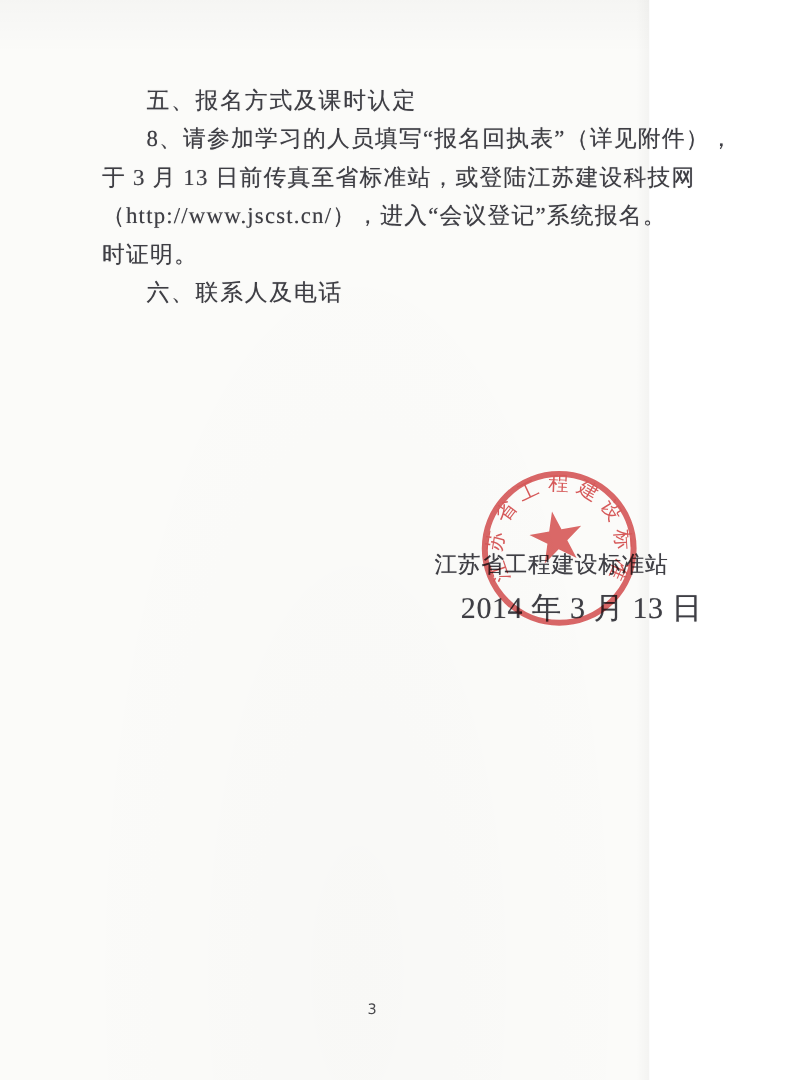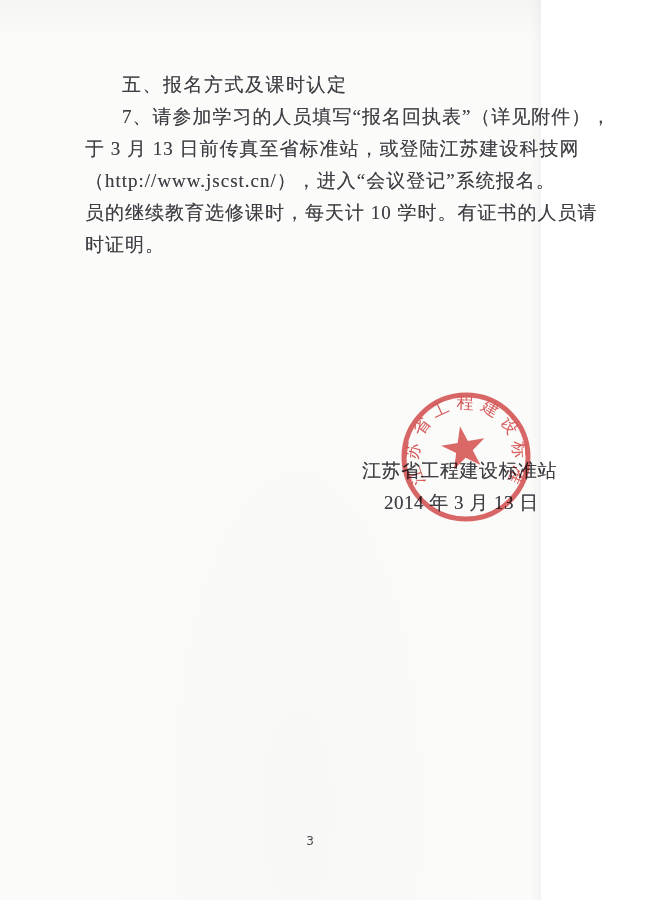--- a/index.html
+++ b/index.html
@@ -36,21 +36,21 @@
   .sig-org {
     position: absolute;
     left: 362px; top: 458px;
     font-size: 19px; letter-spacing: 0.5px;
     color: #3e3e44; white-space: pre;
     text-shadow: 0 0 0.6px rgba(62,62,68,0.55);
   }
   .sig-date {
     position: absolute;
     left: 384px; top: 490px;
-    font-size: 19px; letter-spacing: 0.5px;
+    font-size: 25px; letter-spacing: 0.5px;
     color: #3e3e44; white-space: pre;
     text-shadow: 0 0 0.6px rgba(62,62,68,0.55);
   }
   .seal {
     position: absolute;
     left: 394px; top: 384px;
     width: 144px; height: 144px;
     mix-blend-mode: multiply;
     opacity: 0.9;
     filter: blur(0.3px);
@@ -71,25 +71,25 @@
     font-family: "DejaVu Sans", sans-serif;
   }
 </style>
 </head>
 <body>
 
 <div class="page">
 
   <div class="content">
       <div class="line indent heading">五、报名方式及课时认定</div>
-      <div class="line indent">7、请参加学习的人员填写“报名回执表”（详见附件），</div>
+      <div class="line indent">8、请参加学习的人员填写“报名回执表”（详见附件），</div>
       <div class="line">于 3 月 13 日前传真至省标准站，或登陆江苏建设科技网</div>
       <div class="line">（http://www.jscst.cn/），进入“会议登记”系统报名。</div>
-      <div class="line">员的继续教育选修课时，每天计 10 学时。有证书的人员请</div>
       <div class="line">时证明。</div>
+      <div class="line indent heading">六、联系人及电话</div>
     </div>
 
   <div class="signature-block">
     <div class="sig-org">江苏省工程建设标准站</div>
     <div class="sig-date">2014 年 3 月 13 日</div>
   </div>
 
   <div class="seal">
     <svg width="144" height="144" viewBox="-72 -72 144 144">
       <circle cx="0" cy="1" r="62" fill="none" stroke="#d6494a" stroke-width="5" stroke-opacity="0.92"></circle>

